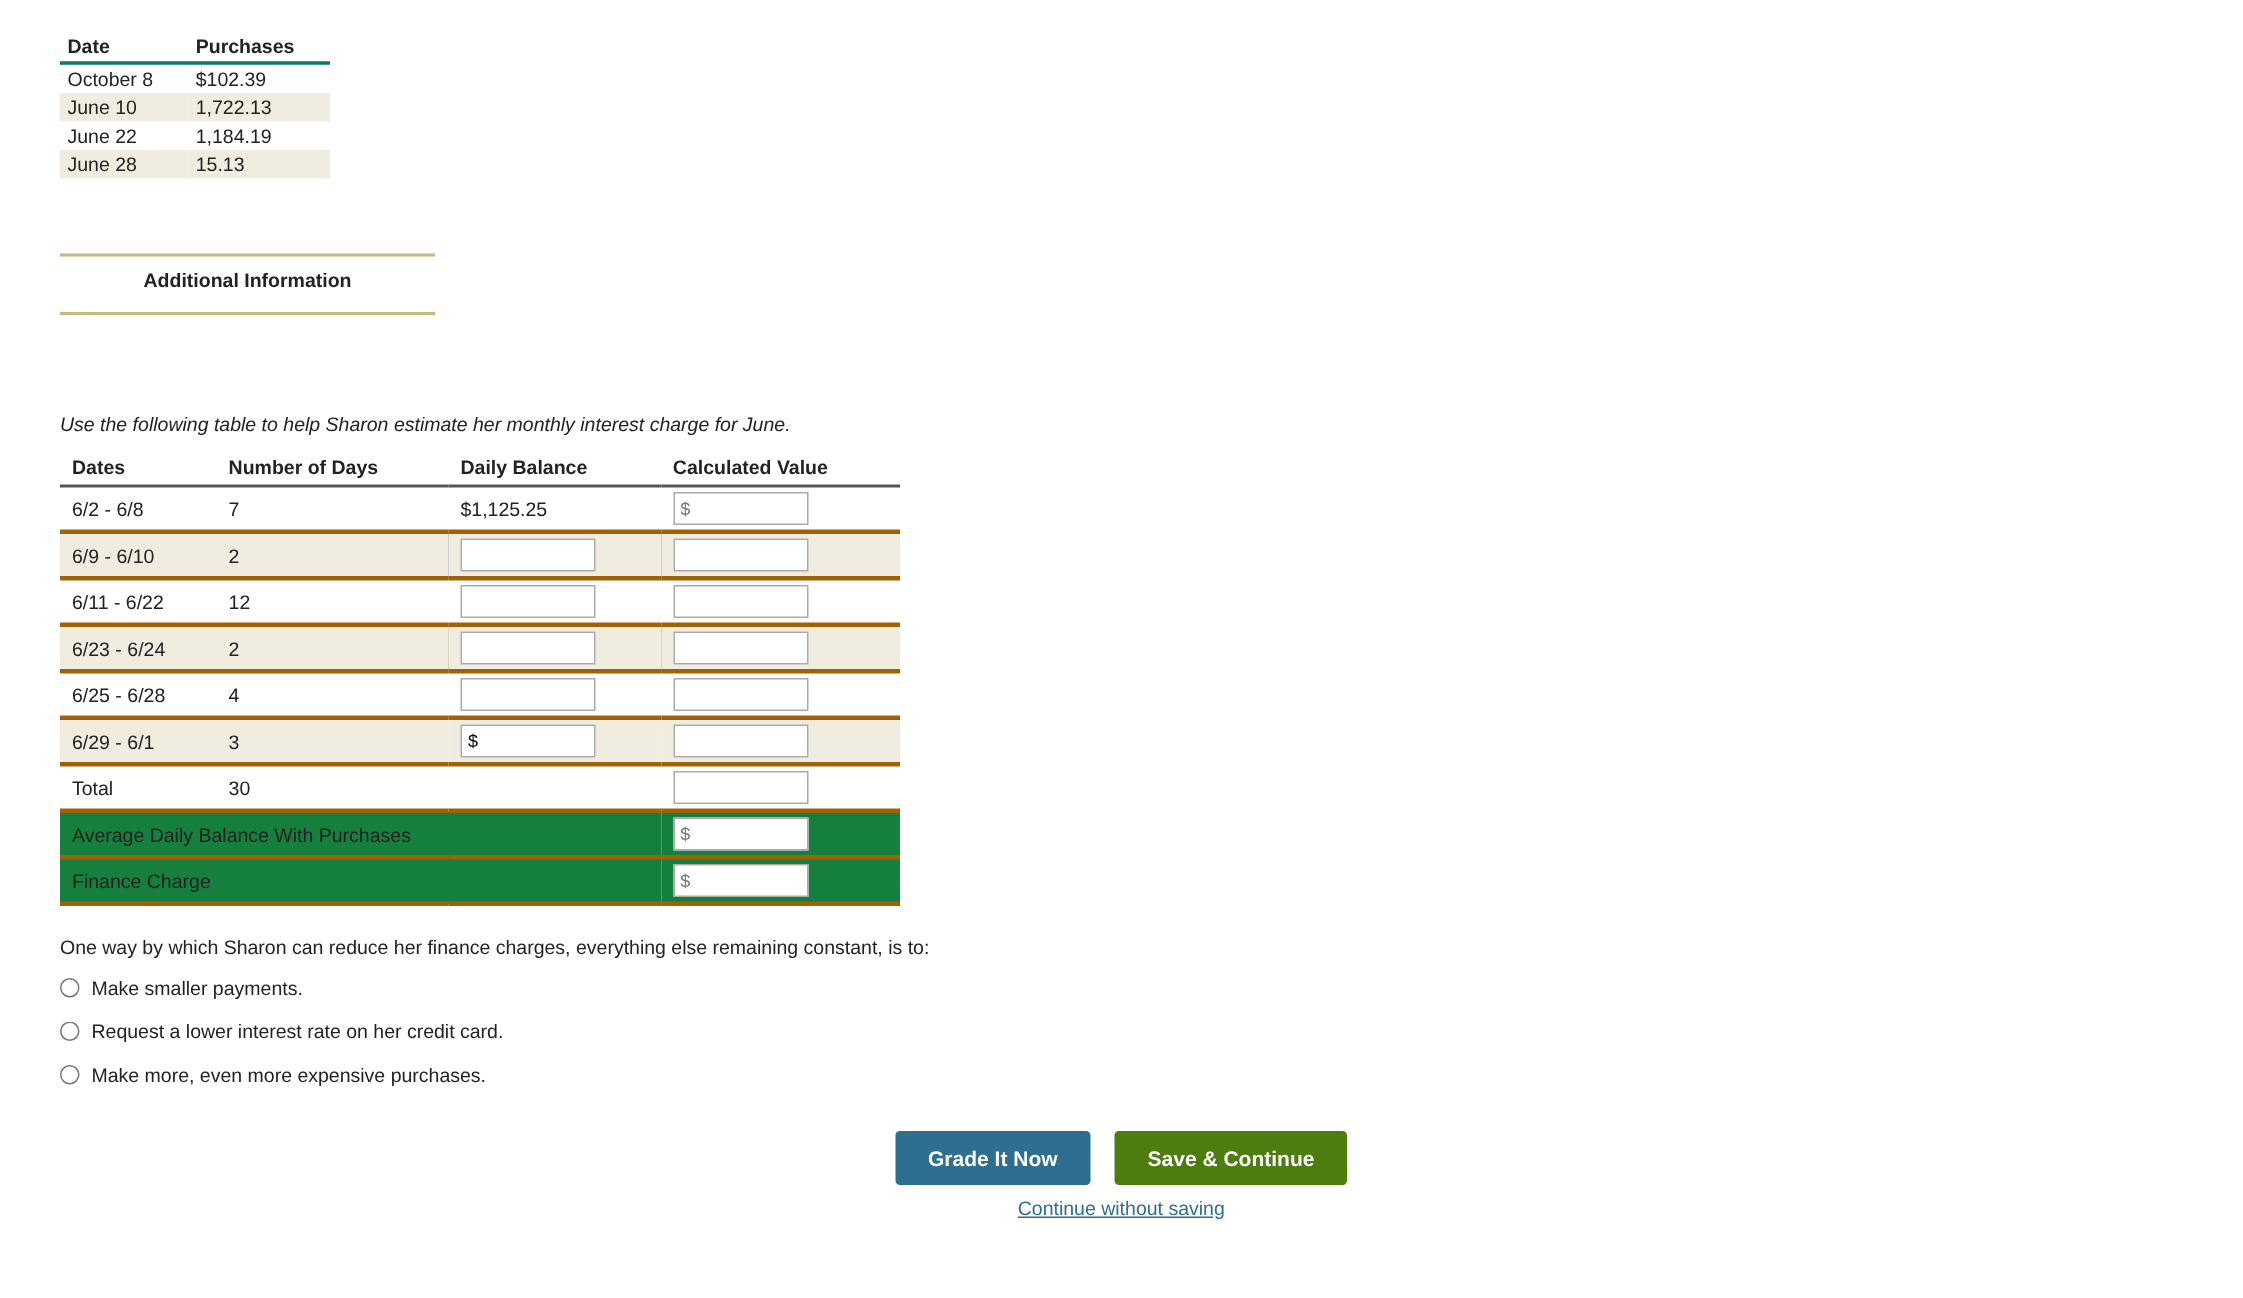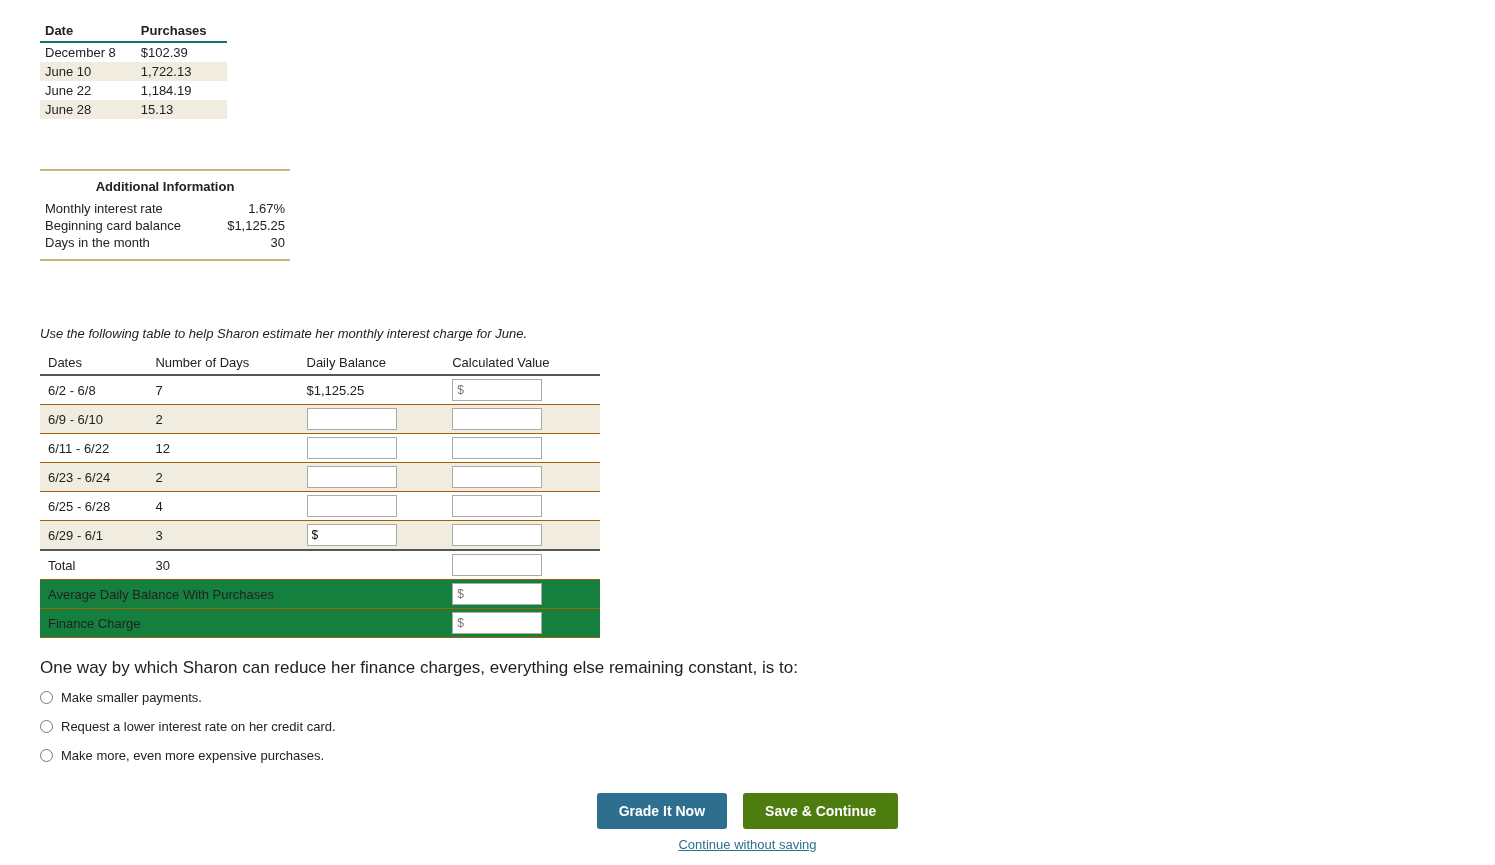--- a/index.html
+++ b/index.html
@@ -66,28 +66,28 @@
 
     
     .calc-table {
       border-collapse: collapse;
       width: 560px;
       margin-bottom: 20px;
     }
     .calc-table th {
       text-align: left;
       padding: 4px 8px;
-      font-weight: normal;
+      font-weight: bold;
       font-size: 13px;
       border-bottom: 2px solid #555;
     }
     .calc-table td {
       padding: 3px 8px;
       font-size: 13px;
-      border-bottom: 1px solid #a16207;
+      border-bottom: 3px solid #a16207;
     }
     .calc-table tr:nth-child(even) td {
       background: #f0ede0;
     }
     .calc-table tr.total-row td {
       border-top: 2px solid #555;
       font-weight: normal;
     }
     .calc-table tr.summary-row td {
       background: #15803d;
@@ -100,21 +100,21 @@
       width: 90px;
       height: 22px;
     }
 
     
     .mc-section {
       margin-top: 20px;
       margin-bottom: 30px;
     }
     .mc-section .mc-intro {
-      font-size: 17px;
+      font-size: 13px;
       margin-bottom: 12px;
     }
     .mc-section .mc-option {
       display: flex;
       align-items: flex-start;
       gap: 8px;
       margin-bottom: 14px;
       font-size: 13px;
     }
     .mc-section .mc-option input[type="radio"] {
@@ -171,55 +171,41 @@
 
 <table class="purchases-table">
   <thead>
     <tr>
       <th>Date</th>
       <th>Purchases</th>
     </tr>
   </thead>
   <tbody id="purchases-tbody">
   <tr>
-        <td>December 8</td>
+        <td>October 8</td>
         <td>$102.39</td>
       </tr>
       <tr>
         <td>June 10</td>
         <td>1,722.13</td>
       </tr>
       <tr>
         <td>June 22</td>
         <td>1,184.19</td>
       </tr>
       <tr>
         <td>June 28</td>
         <td>15.13</td>
       </tr>
     </tbody>
 </table>
 
 
 <div class="additional-section">
   <div class="title">Additional Information</div>
-  <div id="additional-rows">
-      <div class="info-row">
-        <span>Monthly interest rate</span>
-        <span>1.67%</span>
-      </div>
-      <div class="info-row">
-        <span>Beginning card balance</span>
-        <span>$1,125.25</span>
-      </div>
-      <div class="info-row">
-        <span>Days in the month</span>
-        <span>30</span>
-      </div>
-    </div>
 </div>
 
 <br><br>
 
 
 <div class="instruction">Use the following table to help Sharon estimate her monthly interest charge for June.</div>
 
 
 <table class="calc-table">
   <thead>

